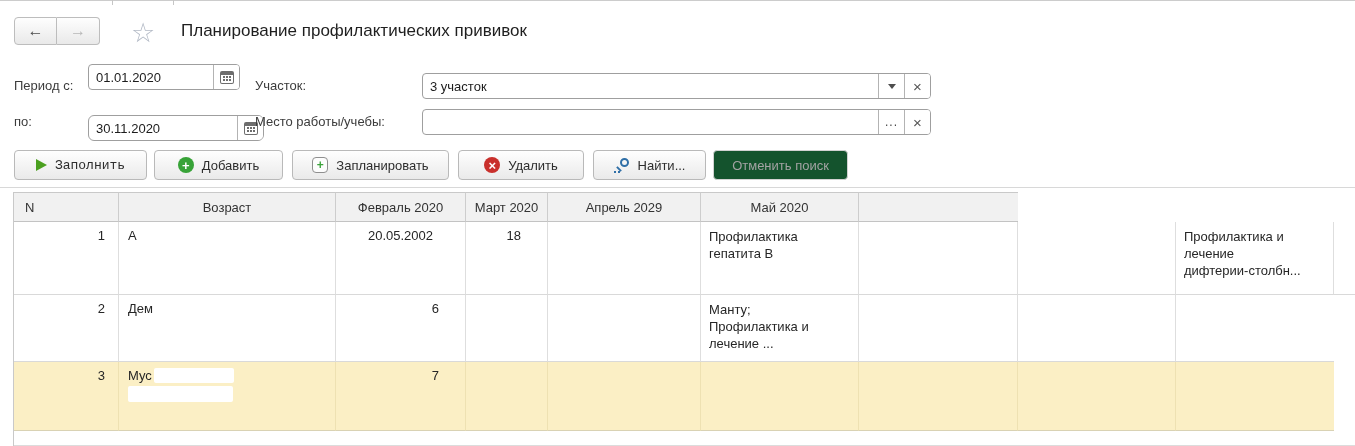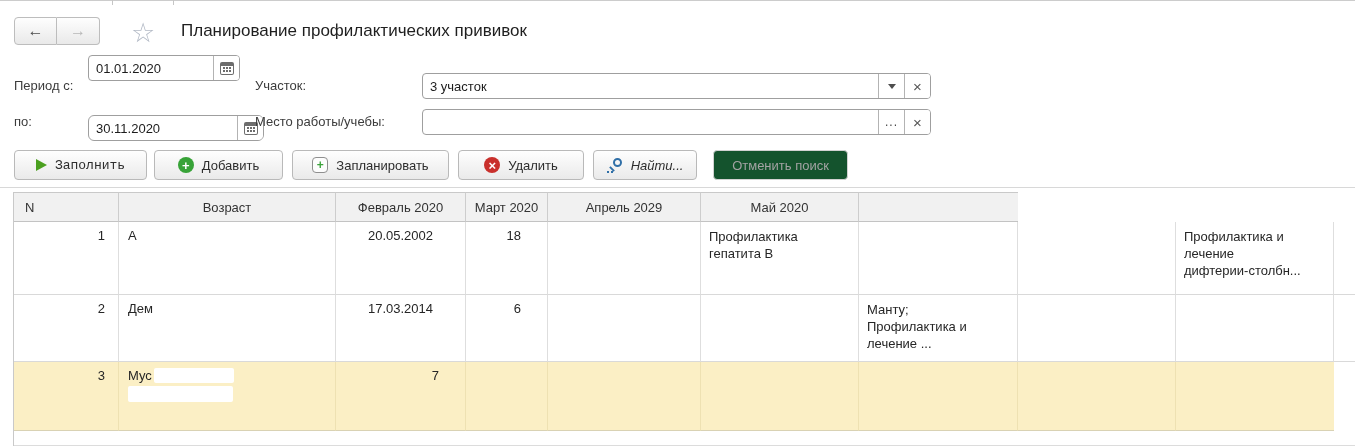--- a/index.html
+++ b/index.html
@@ -92,21 +92,21 @@
 <div class="top-tick" style="left:173px;"></div>
 
 <div class="navgroup">
   <div class="navbtn back">←</div>
   <div class="navbtn fwd">→</div>
 </div>
 <div class="star">☆</div>
 <div class="title">Планирование профилактических прививок</div>
 
 <div class="flabel" style="left:14px; top:73px;">Период с:</div>
-<div class="field" style="left:88px; top:55px; width:152px;">
+<div class="field" style="left:88px; top:64px; width:152px;">
   <input value="01.01.2020" style="">
   <div class="seg">
     <div class="cal"></div>
   </div>
 </div>
 <div class="flabel" style="left:255px; top:73px;">Участок:</div>
 <div class="field" style="left:422px; top:73px; width:509px;">
   <input value="3 участок" style="">
   <div class="seg">
     <div class="dd-arrow"></div>
@@ -143,21 +143,21 @@
   <span>Добавить</span>
 </div>
 <div class="tb" style="left:292px; width:157px;">
   <span class="ic-plan">+</span>
   <span>Запланировать</span>
 </div>
 <div class="tb" style="left:458px; width:126px;">
   <span class="ic-circle ic-del">×</span>
   <span>Удалить</span>
 </div>
-<div class="tb" style="left:593px; width:104px;font-style:italic;">
+<div class="tb" style="left:593px; width:113px;">
   <span class="ic-search">
     <span class="lens"></span>
       <span class="handle"></span>
       <span class="dots"></span>
   </span>
   <span>Найти...</span>
 </div>
 <div class="tb disabled" style="left:713px; width:135px;">
   <span>Отменить поиск</span>
 </div>
@@ -188,21 +188,20 @@
     <div class="td month"></div>
     <div class="td month">Профилактика и
 лечение
 дифтерии-столбн...</div>
     <div class="td"></div>
   </div>
 
   <div class="grid r2">
     <div class="td num">2</div>
     <div class="td pat">Дем</div>
-    <div class="td date">17.03.2014</div>
     <div class="td age">6</div>
     <div class="td month"></div>
     <div class="td month"></div>
     <div class="td month">Манту;
 Профилактика и
 лечение ...</div>
     <div class="td month"></div>
     <div class="td month"></div>
     <div class="td"></div>
   </div>

